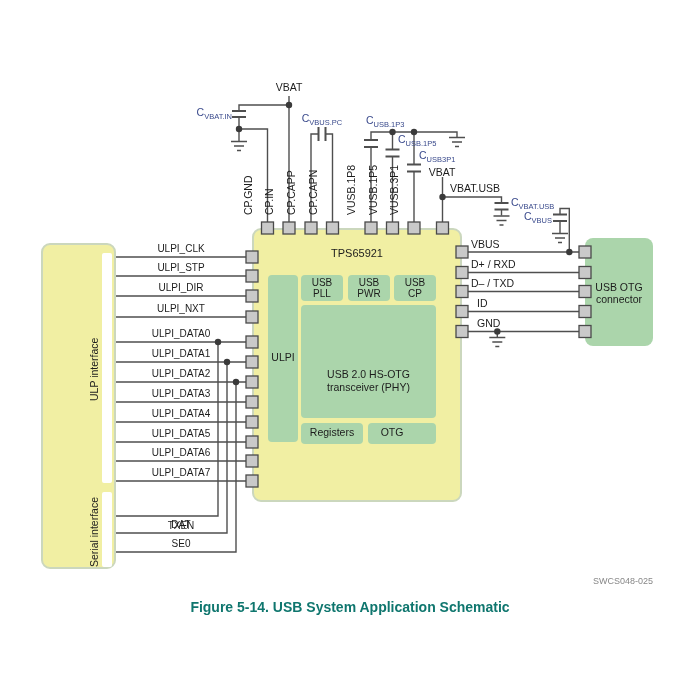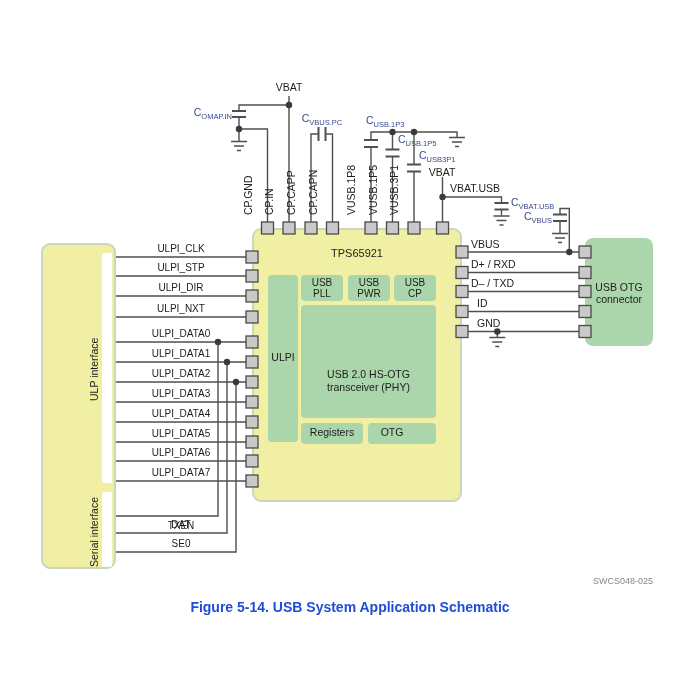--- a/index.html
+++ b/index.html
@@ -14,21 +14,21 @@
   .net{position:absolute;font-size:10.5px;color:#1c1c1c;z-index:6;white-space:nowrap;}
   .cap{position:absolute;font-size:10.5px;color:#3a4a8c;z-index:6;white-space:nowrap;}
   .cap sub{font-size:7.5px;}
   .vpin{position:absolute;top:202px;height:13px;line-height:13px;font-size:10.5px;color:#1c1c1c;
         transform:rotate(-90deg);transform-origin:left bottom;white-space:nowrap;z-index:6;}
   .vbar{position:absolute;left:101px;height:13px;line-height:13px;font-size:10.5px;color:#1c1c1c;
         transform:rotate(-90deg);transform-origin:left bottom;white-space:nowrap;z-index:6;}
   .blk{position:absolute;text-align:center;font-size:10px;line-height:11px;color:#1c1c1c;z-index:6;}
   .phytxt{line-height:13px;font-size:10.5px;}
   .caption{position:absolute;left:0;top:599px;width:700px;text-align:center;
-           font-size:14px;font-weight:bold;color:#1d4ed8;z-index:6;}
+           font-size:14px;font-weight:bold;color:#0f766e;z-index:6;}
   .doccode{position:absolute;left:503px;top:576px;width:150px;text-align:right;
            font-size:9px;color:#878787;z-index:6;}
 </style>
 </head>
 <body>
 
 <div id="canvas">
 
   <div class="ybox" style="left:41px;top:243px;width:75px;height:326px;"></div>
   <div class="whitebar" style="left:102px;top:253px;width:10px;height:230px;"></div>
@@ -174,21 +174,21 @@
   <div class="net" style="left:264px;top:81px;width:50px;text-align:center;">VBAT</div>
   <div class="net" style="left:417px;top:166px;width:50px;text-align:center;">VBAT</div>
   <div class="net" style="left:450px;top:182px;">VBAT.USB</div>
 
   <div class="net" style="left:471px;top:238px;">VBUS</div>
   <div class="net" style="left:471px;top:258px;">D+ / RXD</div>
   <div class="net" style="left:471px;top:277px;">D– / TXD</div>
   <div class="net" style="left:477px;top:297px;">ID</div>
   <div class="net" style="left:477px;top:317px;">GND</div>
 
-  <div class="cap" style="left:184px;top:106px;width:48px;text-align:right;"><span>C</span><sub>OMAP.IN</sub></div>
+  <div class="cap" style="left:184px;top:106px;width:48px;text-align:right;"><span>C</span><sub>VBAT.IN</sub></div>
   <div class="cap" style="left:292px;top:112px;width:60px;text-align:center;"><span>C</span><sub>VBUS.PC</sub></div>
   <div class="cap" style="left:366px;top:114px;"><span>C</span><sub>USB.1P3</sub></div>
   <div class="cap" style="left:398px;top:133px;"><span>C</span><sub>USB.1P5</sub></div>
   <div class="cap" style="left:419px;top:149px;"><span>C</span><sub>USB3P1</sub></div>
   <div class="cap" style="left:511px;top:196px;"><span>C</span><sub>VBAT.USB</sub></div>
   <div class="cap" style="left:524px;top:210px;"><span>C</span><sub>VBUS</sub></div>
 
   <div class="doccode">SWCS048-025</div>
   <div class="caption">Figure 5-14. USB System Application Schematic</div>
 

